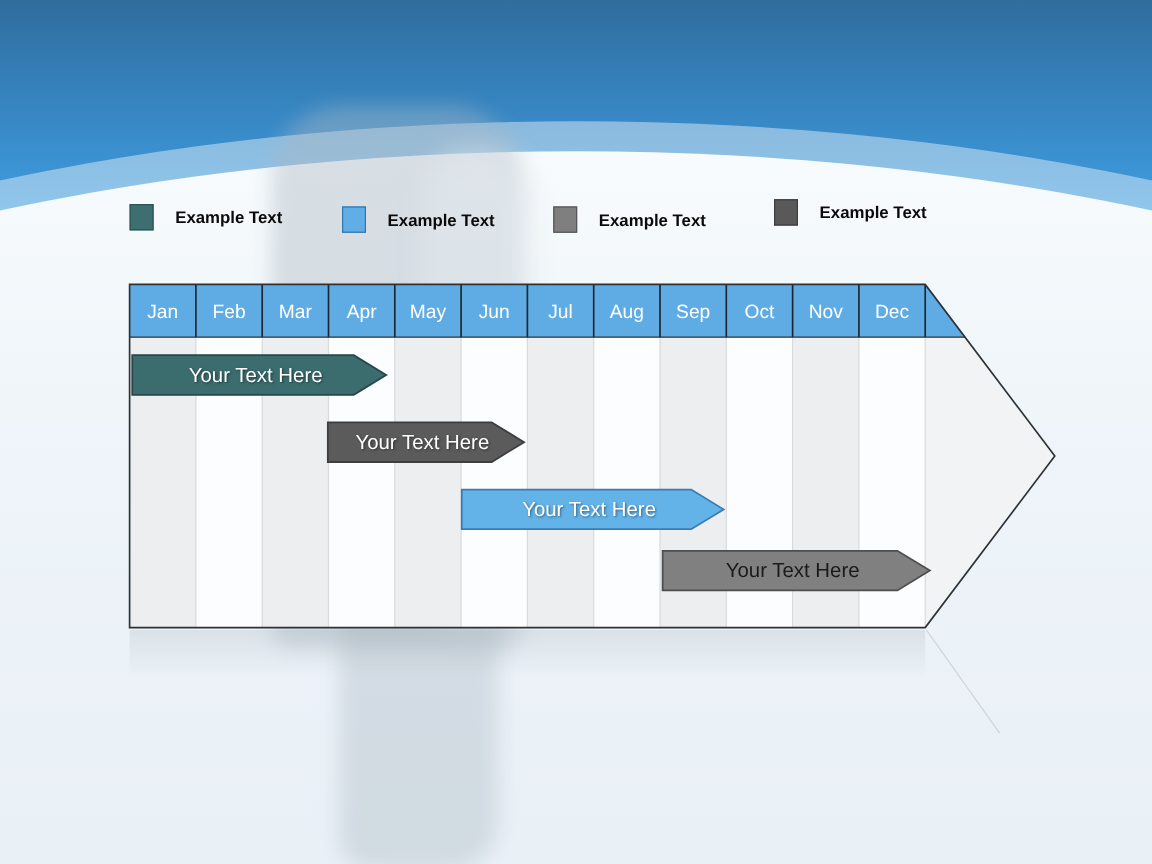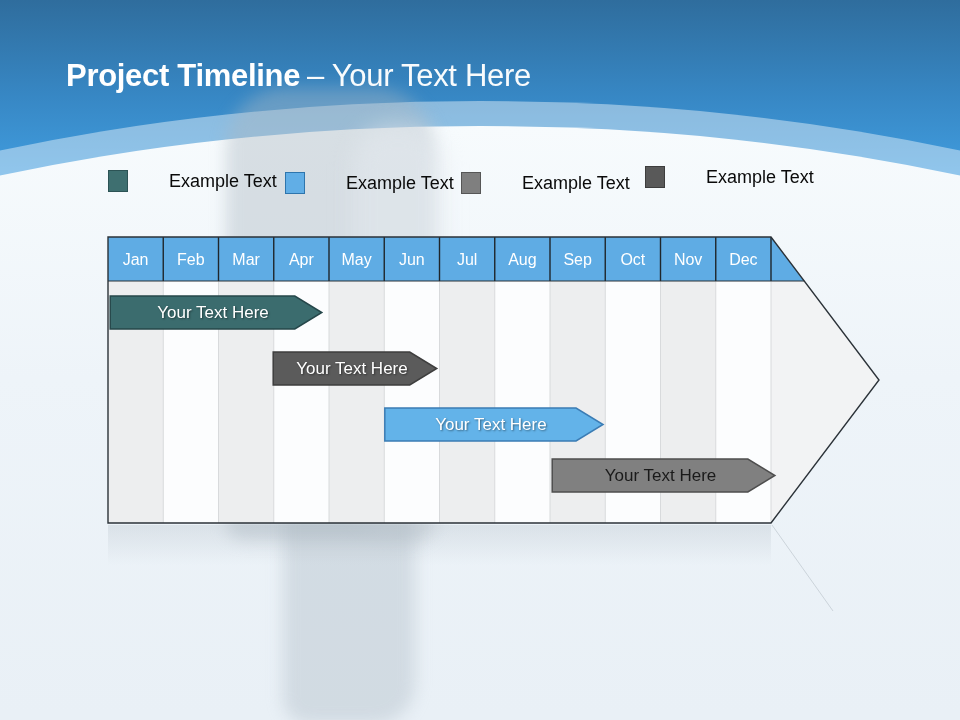--- a/index.html
+++ b/index.html
@@ -21,36 +21,35 @@
              background:rgba(228,234,239,0.55);filter:blur(11px);}
   .sil-legs{left:283px;top:512px;width:132px;height:212px;border-radius:0 0 40px 26px;
             background:rgba(172,184,194,0.38);}
   
   .title{position:absolute;left:66px;top:58px;margin:0;color:#ffffff;
          font-size:31px;letter-spacing:-0.3px;font-weight:700;white-space:nowrap;}
   .title .tr{font-weight:400;margin-left:7px;opacity:0.97;}
   
   .lg{position:absolute;display:flex;align-items:center;gap:18px;}
   .lg-sq{display:inline-block;width:20px;height:22px;border:1px solid rgba(0,0,0,0.45);box-sizing:border-box;}
-  .lg-tx{font-size:18px;font-weight:400;color:#0a0a0a;white-space:nowrap;margin-left:23px;}
+  .lg-tx{font-size:14px;font-weight:700;color:#0a0a0a;white-space:nowrap;}
   #timeline-svg{position:absolute;left:100px;top:225px;width:800px;height:420px;}
 </style>
 </head>
 <body>
 
 <div class="canvas">
   <div class="hdr"></div>
   <div class="arc arc-band"></div>
   <div class="arc arc-white"></div>
 
   <div class="sil sil-torso"></div>
   <div class="sil sil-light"></div>
   <div class="sil sil-legs"></div>
 
-  <h1 class="title"><span class="tb">Project Timeline</span><span class="tr">– Your Text Here</span></h1>
 
   <div class="lg" style="left:108px;top:170px">
     <span class="lg-sq" style="background: rgb(62, 111, 112); border-color: rgb(44, 83, 85);"></span>
     <span class="lg-tx">Example Text</span>
   </div>
   <div class="lg" style="left:285px;top:172px">
     <span class="lg-sq" style="background: rgb(97, 174, 230); border-color: rgb(46, 117, 173);"></span>
     <span class="lg-tx">Example Text</span>
   </div>
   <div class="lg" style="left:461px;top:172px">

